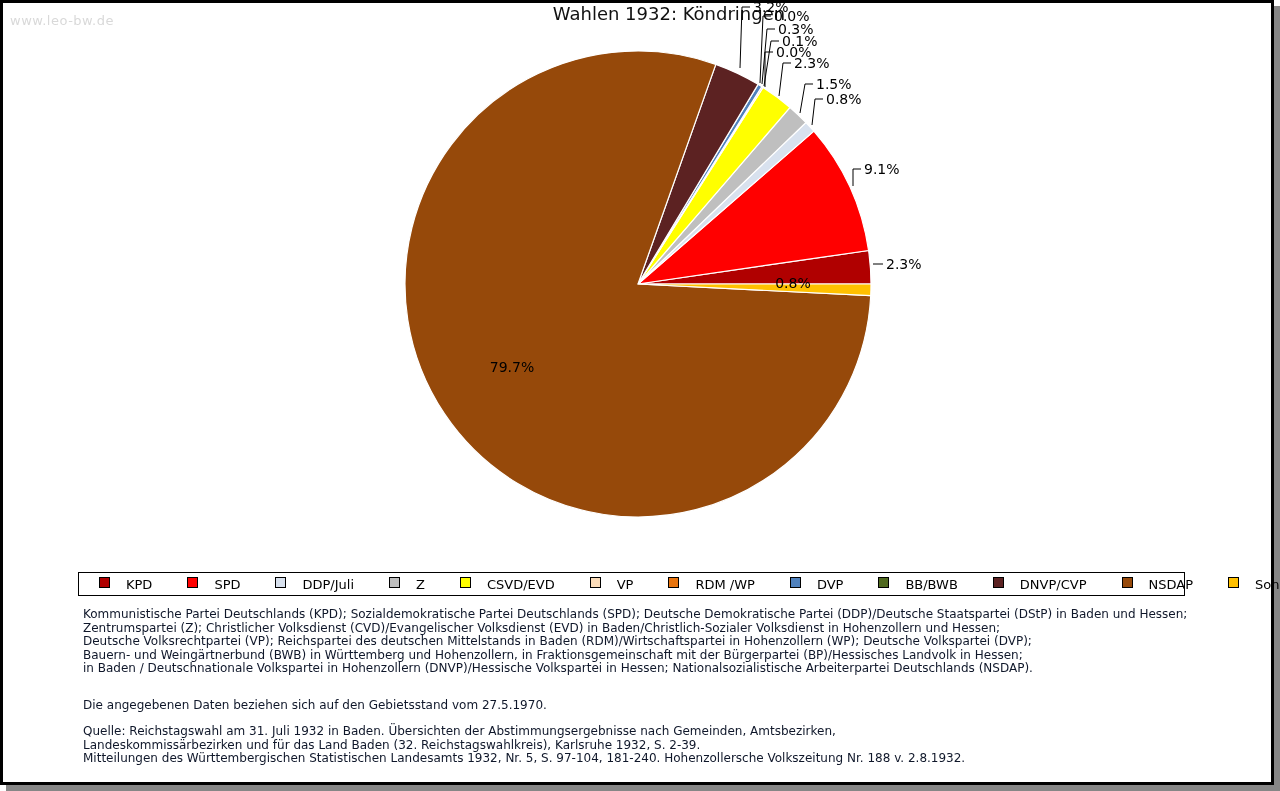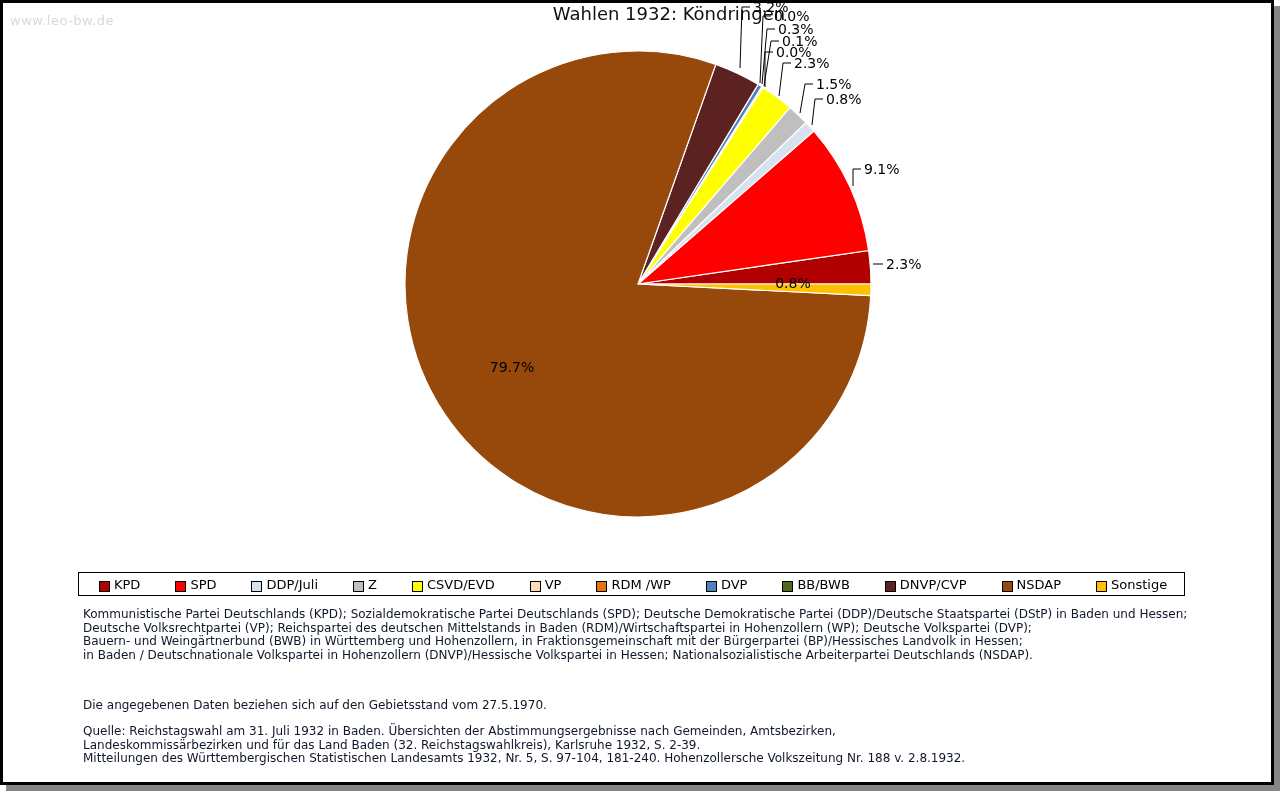--- a/index.html
+++ b/index.html
@@ -12,21 +12,21 @@
   #content-frame{position:absolute;left:0;top:0;width:1274px;height:785px;
     border:3px solid #000;box-sizing:border-box;pointer-events:none;z-index:50;}
   #watermark{position:absolute;left:10px;top:5px;font-size:13px;color:#d9d9d9;letter-spacing:0.5px;margin-top:8px;}
   #chart-title{position:absolute;left:16px;top:3px;width:1212px;text-align:center;font-size:18px;color:#111;margin-left:47px;}
   #pie-svg{position:absolute;left:0;top:0;}
   #legend-box{
     position:absolute;left:78px;top:572px;width:1107px;height:24px;box-sizing:border-box;
     border:1px solid #000;background:#fff;display:flex;align-items:center;
     padding:0 12px;gap:27px;font-size:13px;white-space:nowrap;
   }
-  .legend-item{display:flex;align-items:flex-end;gap:4px;padding-left:8px;}
+  .legend-item{display:flex;align-items:flex-start;gap:16px;padding-left:8px;}
   .legend-swatch{width:11px;height:11px;border:1px solid #000;box-sizing:border-box;display:inline-block;}
   .textblock{position:absolute;left:83px;font-size:12px;line-height:13.5px;color:#0f172a;}
   .textblock div{white-space:nowrap;}
   #notes-block{top:608px;}
   #gebietsstand-note{top:699px;}
   #source-block{top:725px;}
   text{font-family:"DejaVu Sans","Liberation Sans",sans-serif;}
 </style>
 </head>
 <body>
@@ -119,20 +119,21 @@
         <span>NSDAP</span>
       </div>
       <div class="legend-item">
         <span class="legend-swatch" style="background: rgb(255, 192, 0);"></span>
         <span>Sonstige</span>
       </div>
     </div>
 
   <div id="notes-block" class="textblock">
       <div>Kommunistische Partei Deutschlands (KPD); Sozialdemokratische Partei Deutschlands (SPD); Deutsche Demokratische Partei (DDP)/Deutsche Staatspartei (DStP) in Baden und Hessen;</div>
+      <div>Zentrumspartei (Z); Christlicher Volksdienst (CVD)/Evangelischer Volksdienst (EVD) in Baden/Christlich-Sozialer Volksdienst in Hohenzollern und Hessen;</div>
       <div>Deutsche Volksrechtpartei (VP); Reichspartei des deutschen Mittelstands in Baden (RDM)/Wirtschaftspartei in Hohenzollern (WP); Deutsche Volkspartei (DVP);</div>
       <div>Bauern- und Weingärtnerbund (BWB) in Württemberg und Hohenzollern, in Fraktionsgemeinschaft mit der Bürgerpartei (BP)/Hessisches Landvolk in Hessen;</div>
       <div>in Baden / Deutschnationale Volkspartei in Hohenzollern (DNVP)/Hessische Volkspartei in Hessen; Nationalsozialistische Arbeiterpartei Deutschlands (NSDAP).</div>
     </div>
   <div id="gebietsstand-note" class="textblock">Die angegebenen Daten beziehen sich auf den Gebietsstand vom 27.5.1970.</div>
   <div id="source-block" class="textblock">
       <div>Quelle: Reichstagswahl am 31. Juli 1932 in Baden. Übersichten der Abstimmungsergebnisse nach Gemeinden, Amtsbezirken,</div>
       <div>Landeskommissärbezirken und für das Land Baden (32. Reichstagswahlkreis), Karlsruhe 1932, S. 2-39.</div>
       <div>Mitteilungen des Württembergischen Statistischen Landesamts 1932, Nr. 5, S. 97-104, 181-240. Hohenzollersche Volkszeitung Nr. 188 v. 2.8.1932.</div>
     </div>

